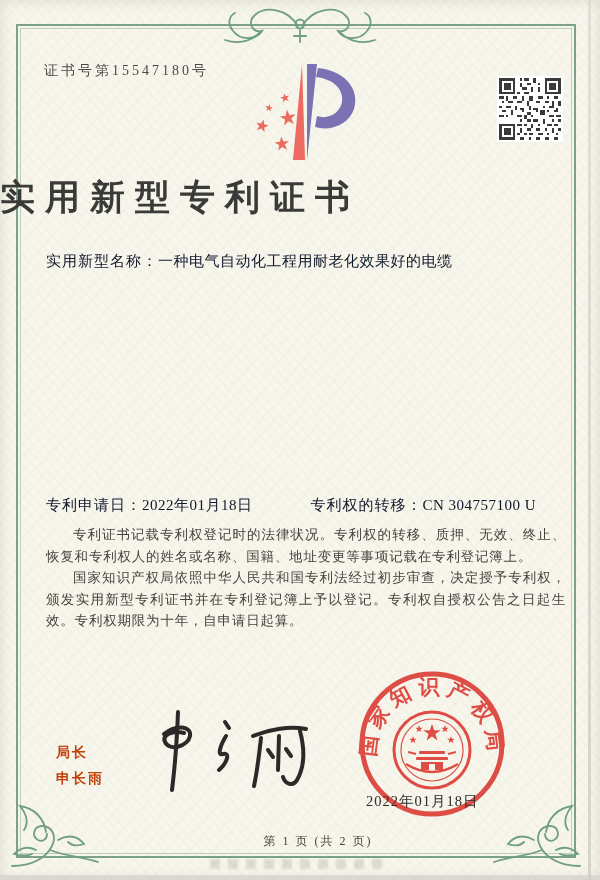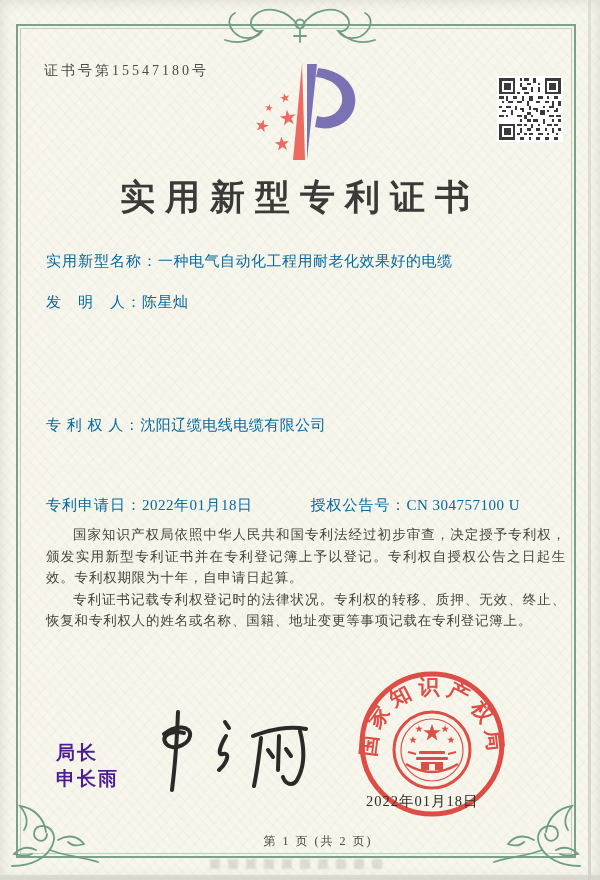--- a/index.html
+++ b/index.html
@@ -15,34 +15,34 @@
   .frame .inner-line{position:absolute;inset:2px;border:1px solid #bdd0bf;}
   .paper-edge{position:absolute;top:0;bottom:0;right:9px;width:3px;
               background:linear-gradient(#cfceca,#bdbcb6);opacity:.55;}
   .photo-strip{position:absolute;left:0;right:0;bottom:0;height:5px;background:#d2d1cc;opacity:.7;}
 
   .cert-no{position:absolute;left:44px;top:62px;font-size:14px;color:#4a4a48;
            letter-spacing:3px;}
   .qr{position:absolute;left:497px;top:76px;width:66px;height:66px;}
   .logo{position:absolute;left:238px;top:60px;width:132px;height:104px;}
 
-  .doc-title{position:absolute;left:0;right:0;top:174px;text-align:center;
+  .doc-title{position:absolute;left:0;right:0;top:174px;text-align:left;
              font-size:35px;font-weight:bold;color:#3a3a38;letter-spacing:10px;}
 
-  .field-row{position:absolute;left:46px;right:25px;font-size:15px;color:#0369a1;
+  .field-row{position:absolute;left:46px;right:25px;font-size:15px;color:#0f172a;
              letter-spacing:.5px;white-space:nowrap;}
   .flabel{letter-spacing:1px;}
   .grant-gap{display:inline-block;width:58px;}
 
   .paras{position:absolute;left:46px;right:34px;top:524px;font-size:13.5px;
          color:#45453f;line-height:21.5px;letter-spacing:.8px;text-align:justify;}
   .paras p{margin:0;text-indent:2em;}
 
-  .official{position:absolute;left:56px;top:740px;font-size:19px;font-weight:bold;
-            color:#4c1d95;line-height:26px;letter-spacing:2px;}
+  .official{position:absolute;left:56px;top:740px;font-size:14px;font-weight:bold;
+            color:#c2410c;line-height:26px;letter-spacing:2px;font-family:Liberation Mono, monospace;}
   .signature{position:absolute;left:128px;top:700px;width:210px;height:105px;}
 
   .seal{position:absolute;left:356px;top:668px;width:152px;height:152px;opacity:.92;}
   .seal-date{position:absolute;left:366px;top:792px;font-size:14.5px;color:#2e2d2b;
              letter-spacing:1px;}
 
   .footer-page{position:absolute;left:0;right:0;top:833px;text-align:center;
                font-size:12px;color:#46463f;letter-spacing:2px;margin-left:36px;}
   .ghost{position:absolute;left:210px;top:859px;width:180px;height:10px;opacity:.18;
          filter:blur(1px);
@@ -204,33 +204,27 @@
       <rect x="21" y="27" width="2" height="1"></rect>
         <rect x="25" y="27" width="2" height="1"></rect>
     </g>
   </svg>
 
   <div class="doc-title">实用新型专利证书</div>
 
   <div class="field-row" style="top:252px">
     <span class="flabel">实用新型名称：</span><span class="fvalue">一种电气自动化工程用耐老化效果好的电缆</span>
   </div>
-  <div class="field-row" style="top:293px">
-    <span class="flabel">发　明　人：</span><span class="fvalue">陈星灿</span>
-  </div>
-  <div class="field-row" style="top:416px">
-    <span class="flabel">专 利 权 人：</span><span class="fvalue">沈阳辽缆电线电缆有限公司</span>
-  </div>
   <div class="field-row" style="top:496px">
-    <span class="flabel">专利申请日：</span><span class="fvalue">2022年01月18日</span><span class="grant-gap"></span><span class="flabel">授权公告号：</span><span class="fvalue">CN 304757100 U</span>
+    <span class="flabel">专利申请日：</span><span class="fvalue">2022年01月18日</span><span class="grant-gap"></span><span class="flabel">专利权的转移：</span><span class="fvalue">CN 304757100 U</span>
   </div>
 
   <div class="paras">
+    <p>专利证书记载专利权登记时的法律状况。专利权的转移、质押、无效、终止、恢复和专利权人的姓名或名称、国籍、地址变更等事项记载在专利登记簿上。</p>
     <p>国家知识产权局依照中华人民共和国专利法经过初步审查，决定授予专利权，颁发实用新型专利证书并在专利登记簿上予以登记。专利权自授权公告之日起生效。专利权期限为十年，自申请日起算。</p>
-    <p>专利证书记载专利权登记时的法律状况。专利权的转移、质押、无效、终止、恢复和专利权人的姓名或名称、国籍、地址变更等事项记载在专利登记簿上。</p>
   </div>
 
   <div class="official">
     <div>局长</div>
     <div>申长雨</div>
   </div>
 
   <svg class="signature" viewBox="0 0 210 105">
     <g fill="none" stroke="#2b2a28" stroke-width="4" stroke-linecap="round" stroke-linejoin="round">
       <path d="M36,34 C48,24 64,26 62,36 C60,46 42,52 37,42 C34,35 44,30 56,33"></path>

